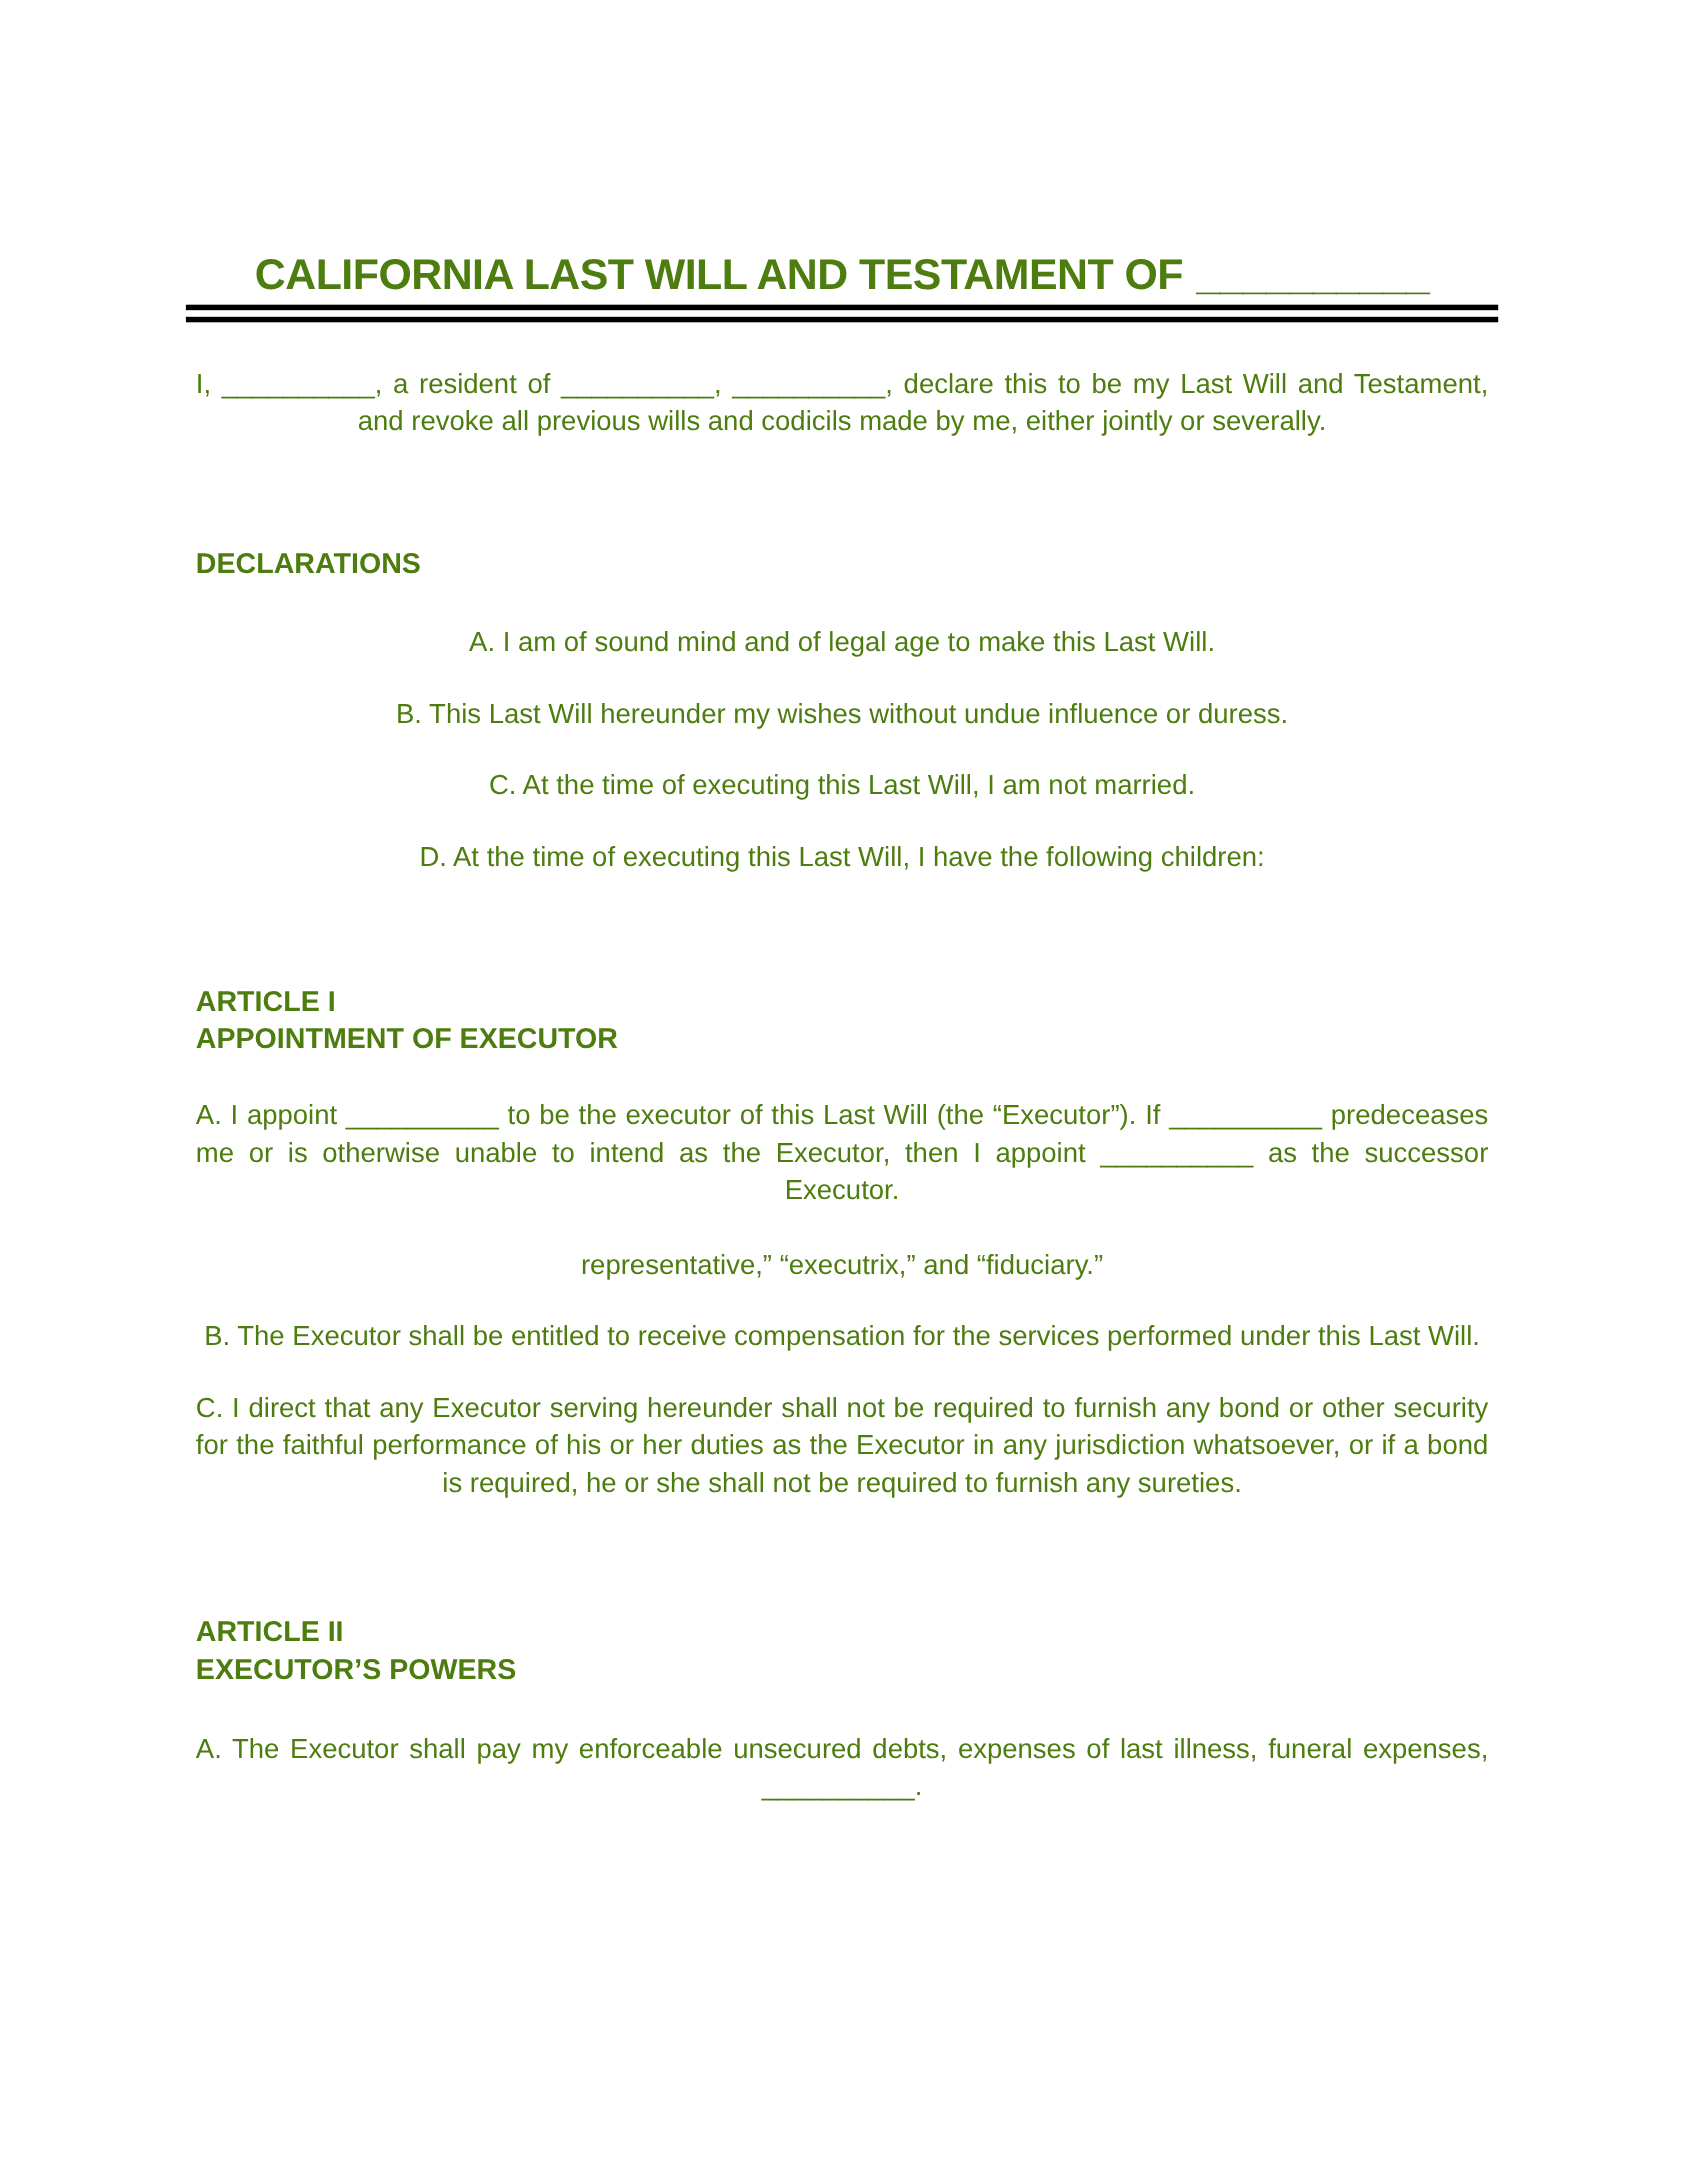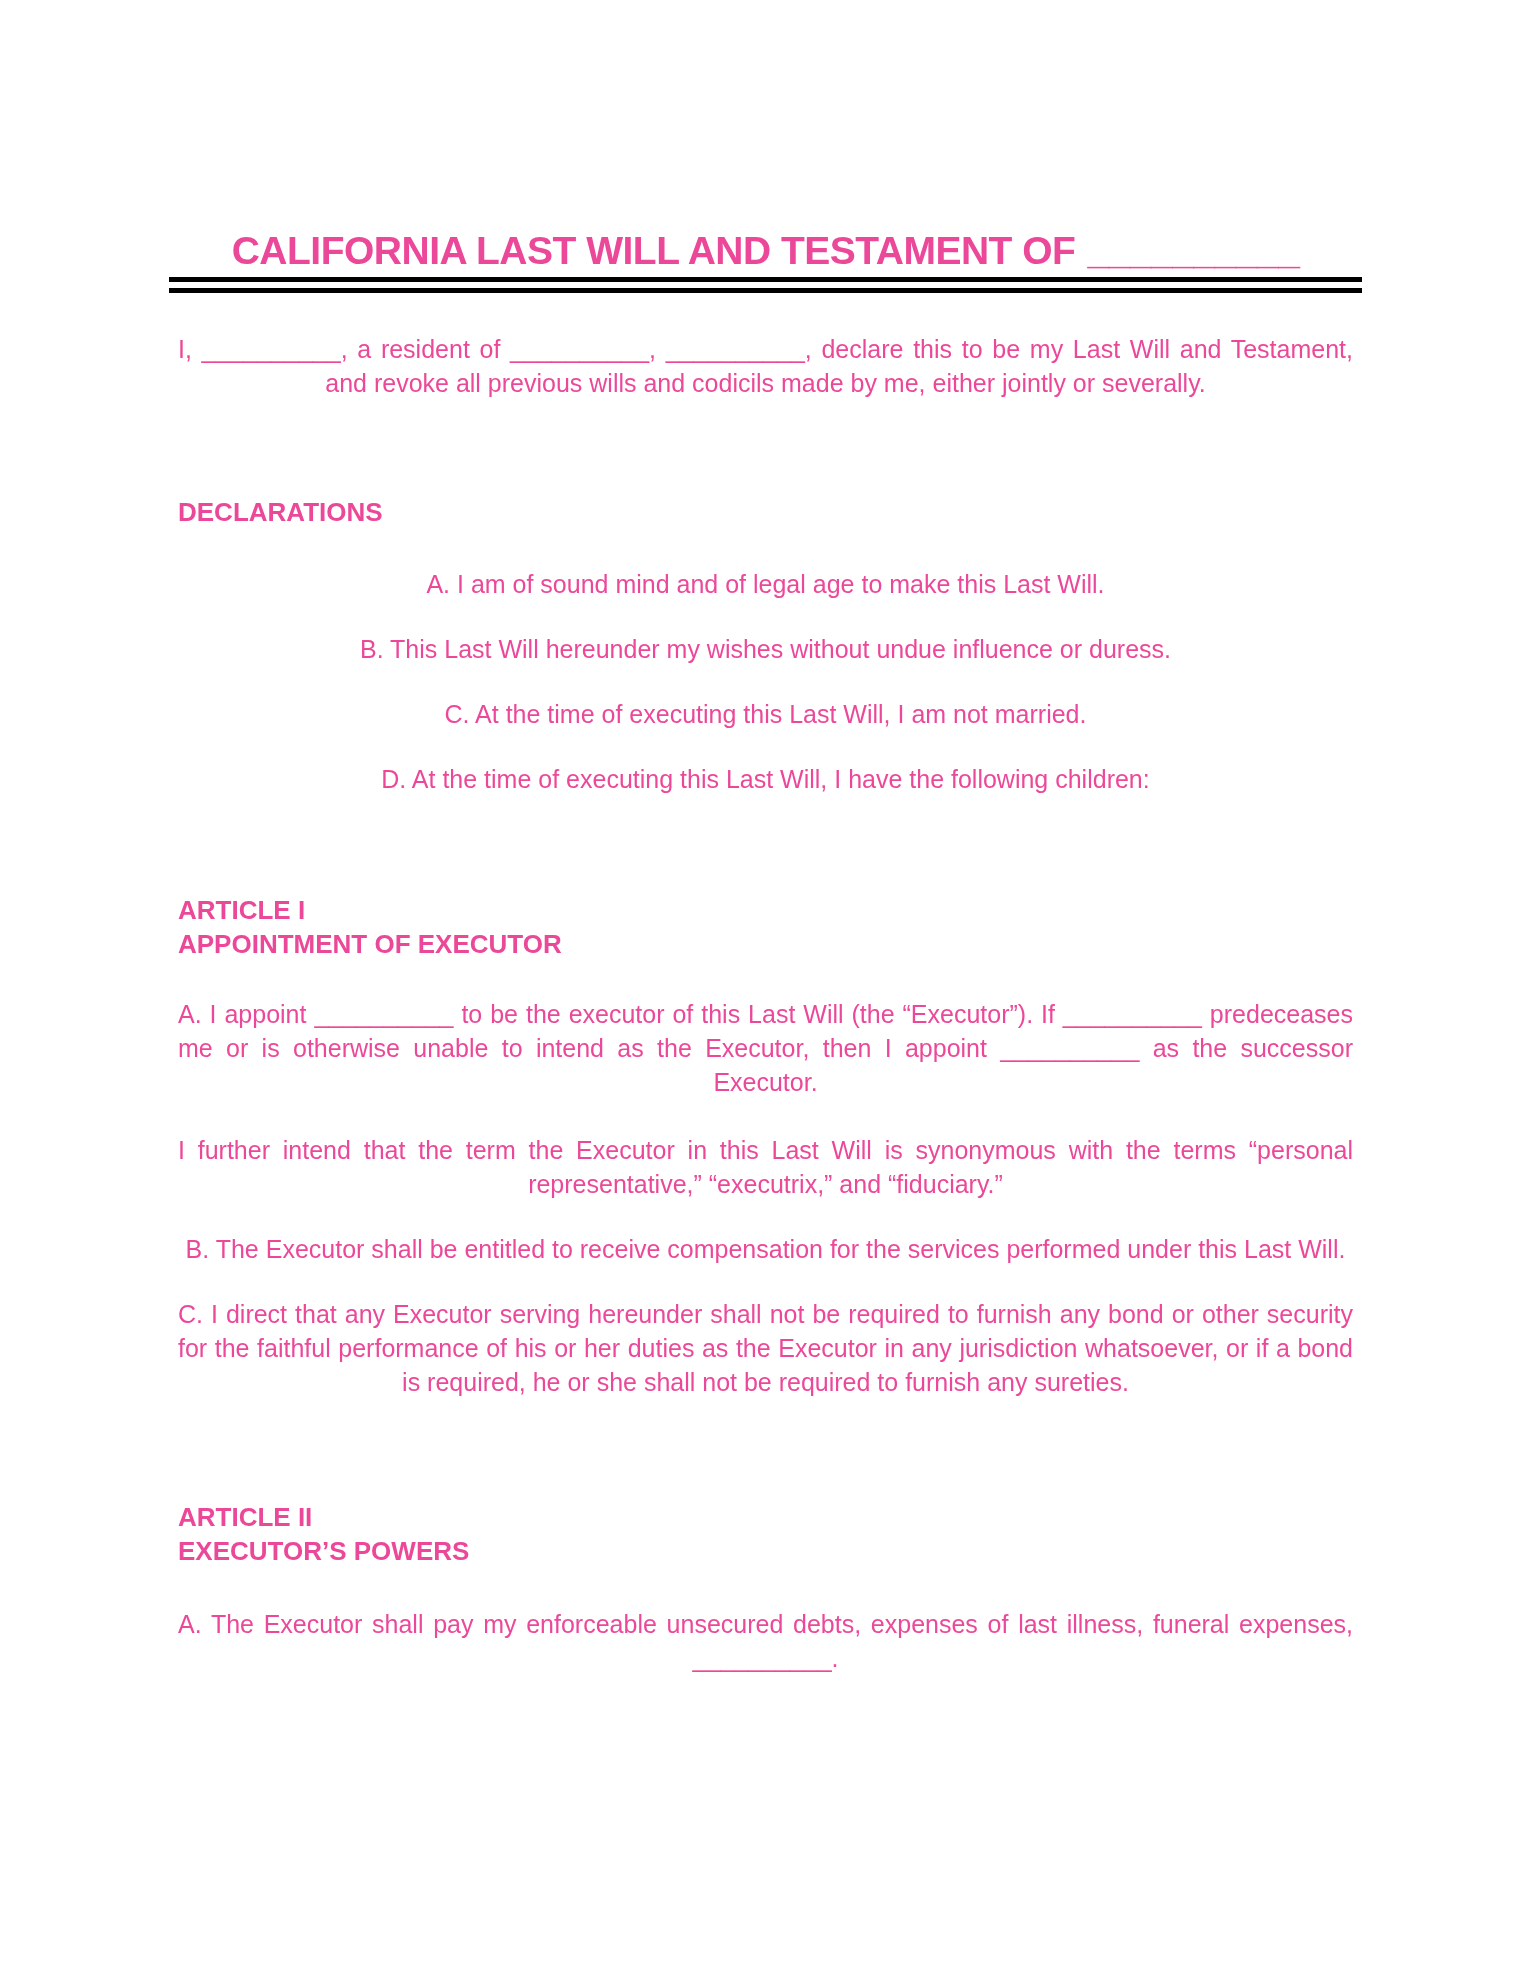--- a/index.html
+++ b/index.html
@@ -5,21 +5,21 @@
   html, body {
     margin: 0;
     padding: 0;
     background: #ffffff;
   }
   .page {
     position: relative;
     width: 1530px;
     height: 1980px;
     background: #ffffff;
-    color: #ec4899;
+    color: #4d7c0f;
     font-family: "Liberation Sans", "DejaVu Sans", sans-serif;
     overflow: hidden;
   }
   .content {
     padding: 0 177px 0 178px;
   }
   
   .doc-title {
     margin-top: 228px;
     font-size: 39px;
@@ -100,21 +100,20 @@
       <div>APPOINTMENT OF EXECUTOR</div>
     </div>
 
     <div class="para a1-para-a">
       <div class="bl jl">A. I appoint __________ to be the executor of this Last Will (the “Executor”). If __________ predeceases</div>
       <div class="bl jl">me or is otherwise unable to intend as the Executor, then I appoint __________ as the successor</div>
       <div class="bl ll">Executor.</div>
     </div>
 
     <div class="para a1-para-intend">
-      <div class="bl jl">I further intend that the term the Executor in this Last Will is synonymous with the terms “personal</div>
       <div class="bl ll">representative,” “executrix,” and “fiduciary.”</div>
     </div>
 
     <div class="bl ll a1-para-b">B. The Executor shall be entitled to receive compensation for the services performed under this Last Will.</div>
 
     <div class="para a1-para-c">
       <div class="bl jl">C. I direct that any Executor serving hereunder shall not be required to furnish any bond or other security</div>
       <div class="bl jl">for the faithful performance of his or her duties as the Executor in any jurisdiction whatsoever, or if a bond</div>
       <div class="bl ll">is required, he or she shall not be required to furnish any sureties.</div>
     </div>

